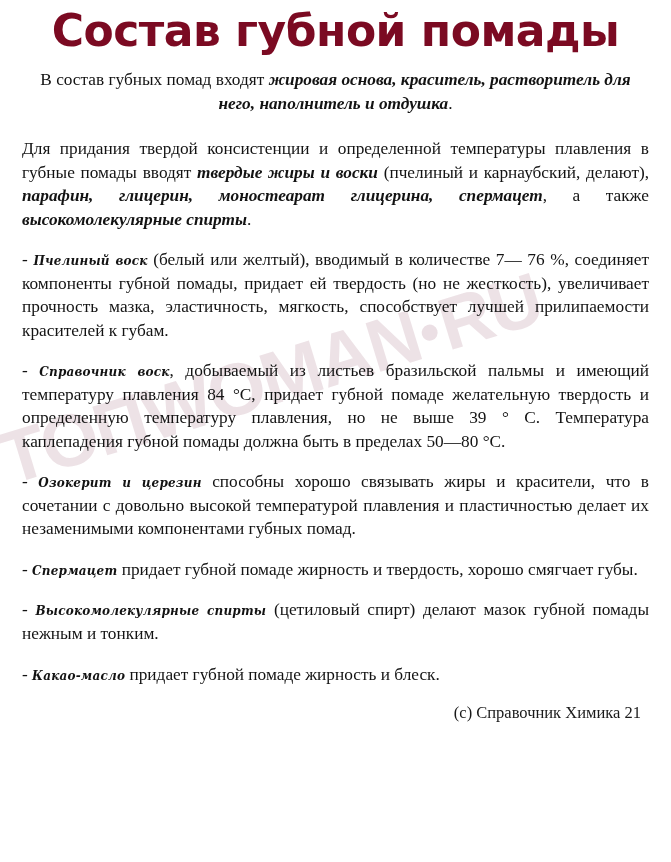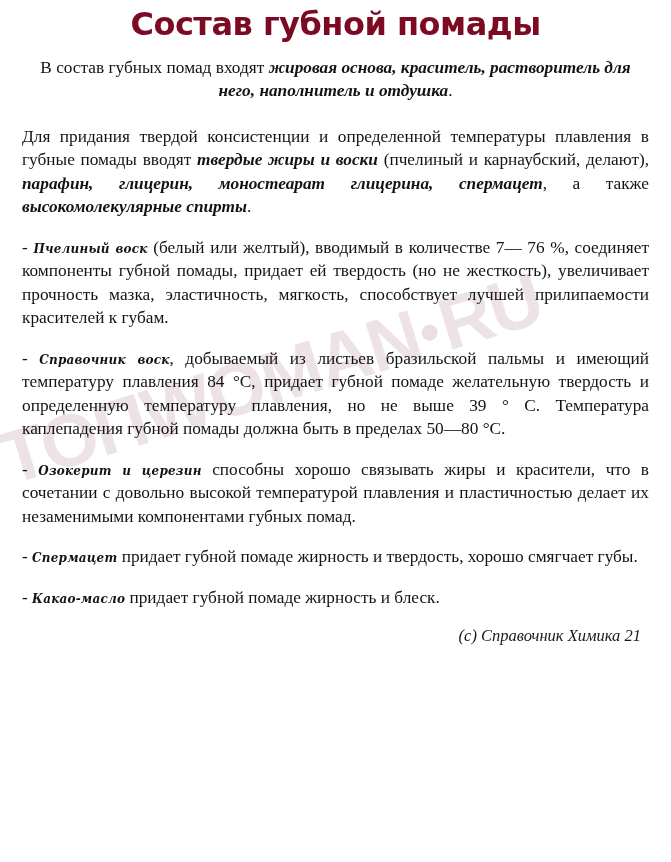--- a/index.html
+++ b/index.html
@@ -53,21 +53,21 @@
     border-radius: 50%;
     background: rgba(190, 150, 165, 0.30);
     margin: 0 4px 6px 4px;
     vertical-align: middle;
   }
 
   .title {
     text-align: center;
     font-family: "DejaVu Sans", sans-serif;
     font-weight: bold;
-    font-size: 32px;
+    font-size: 44px;
     line-height: 1.05;
     color: #7b0a22;
     letter-spacing: -0.5px;
     margin: 2px 0 14px 0;
     position: relative;
     z-index: 10;
   }
 
   .content {
     position: relative;
@@ -96,21 +96,20 @@
     font-weight: bold;
     font-size: 12px;
     letter-spacing: 0.2px;
     color: #131313;
   }
   .dash {
     font-weight: normal;
   }
   .signature {
     text-align: right;
-    font-style: italic;
     font-size: 16.5px;
     margin: 16px 8px 0 0;
     color: #1a1a1a;
     position: relative;
     z-index: 10;
   }
 </style>
 </head>
 <body>
 
@@ -129,20 +128,21 @@
     <p><span>Для придания твердой консистенции и определенной температуры плавления в губные помады вводят </span><span class="bi">твердые жиры и воски</span><span> (пчелиный и карнаубский, делают), </span><span class="bi">парафин, глицерин, моностеарат глицерина, спермацет</span><span>, а также </span><span class="bi">высокомолекулярные спирты</span><span>.</span></p>
 
     <p><span class="dash">- </span><span class="term">Пчелиный воск</span><span> (белый или желтый), вводимый в количестве 7— 76 %, соединяет компоненты губной помады, придает ей твердость (но не жесткость), увеличивает прочность мазка, эластичность, мягкость, способствует лучшей прилипаемости красителей к губам.</span></p>
 
     <p><span class="dash">- </span><span class="term">Справочник воск</span><span>, добываемый из листьев бразильской пальмы и имеющий температуру плавления 84 °C, придает губной помаде желательную твердость и определенную температуру плавления, но не выше 39 ° С. Температура каплепадения губной помады должна быть в пределах 50—80 °C.</span></p>
 
     <p><span class="dash">- </span><span class="term">Озокерит и церезин</span><span> способны хорошо связывать жиры и красители, что в сочетании с довольно высокой температурой плавления и пластичностью делает их незаменимыми компонентами губных помад.</span></p>
 
     <p><span class="dash">- </span><span class="term">Спермацет</span><span> придает губной помаде жирность и твердость, хорошо смягчает губы.</span></p>
 
+    <p><span class="dash">- </span><span class="term">Высокомолекулярные спирты</span><span> (цетиловый спирт) делают мазок губной помады нежным и тонким.</span></p>
 
     <p><span class="dash">- </span><span class="term">Какао-масло</span><span> придает губной помаде жирность и блеск.</span></p>
 
   </div>
 
   <div class="signature">(c) Справочник Химика 21</div>
 
 </div>
 
 </body></html>

